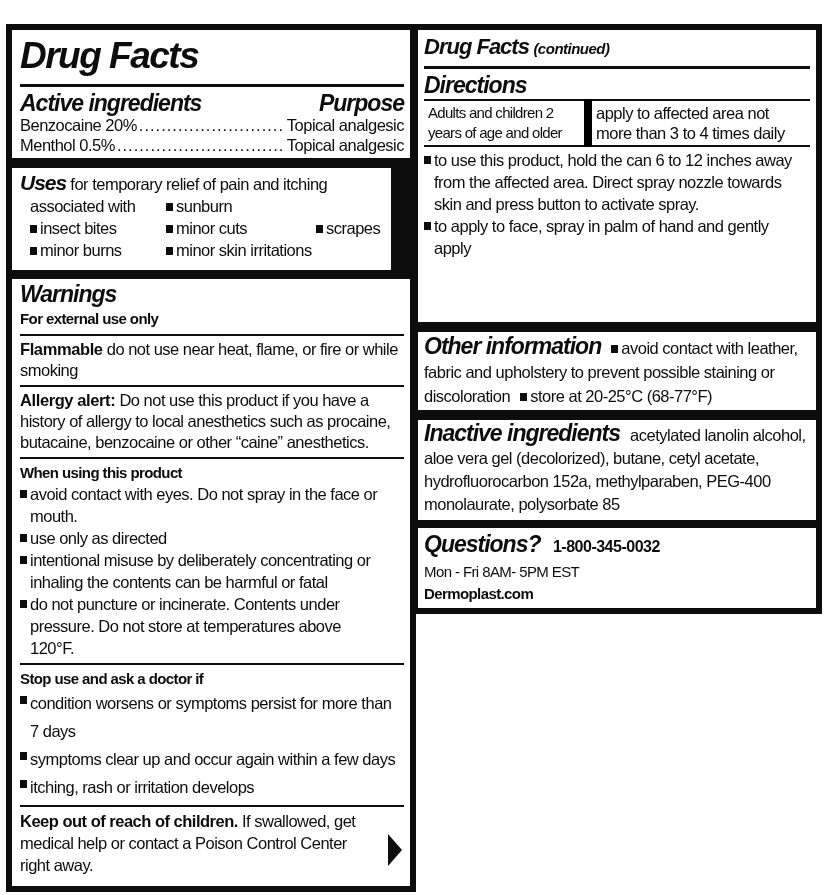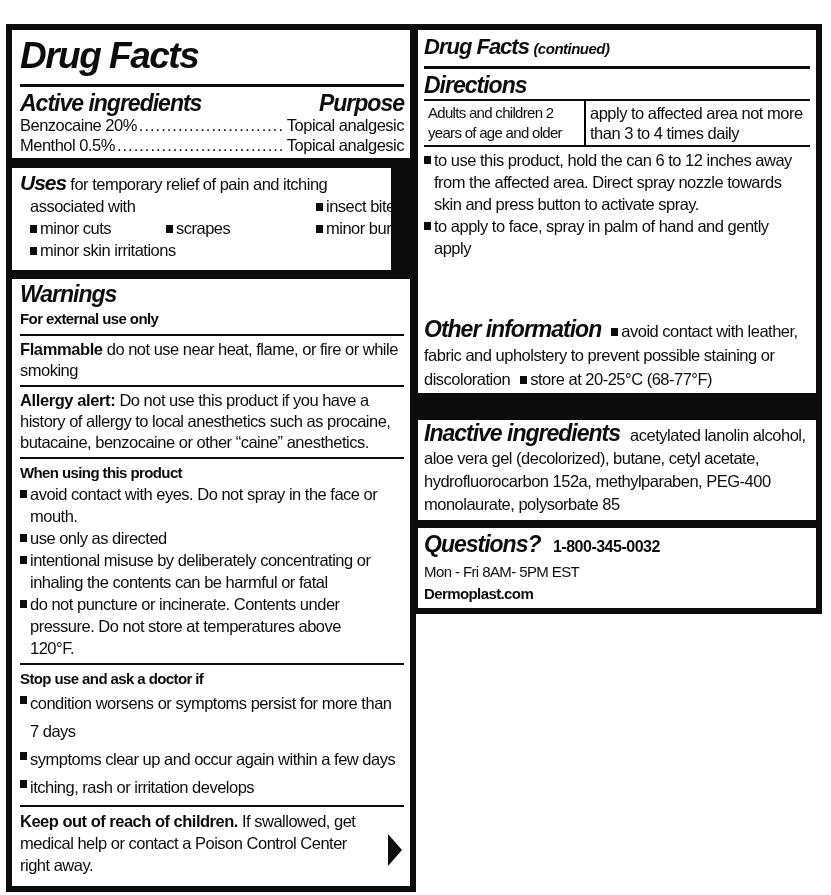--- a/index.html
+++ b/index.html
@@ -24,21 +24,21 @@
     .sq { display: inline-block; width: 7px; height: 8px; background: #0d0d0d; margin-right: 3px; vertical-align: 1px; }
 
     .row { display: flex; justify-content: space-between; align-items: flex-end; }
     .dots { flex: 1; overflow: hidden; white-space: nowrap; margin: 0 2px; }
     .dots::after { content: "....................................................................................................."; letter-spacing: 1px; }
     .li { position: relative; padding-left: 10px; }
     .li .sq { position: absolute; left: 0; top: 7px; margin: 0; }
 
     table.dir { border-collapse: collapse; width: 100%; }
     table.dir td { border-top: 2px solid #0d0d0d; padding: 2px 4px; vertical-align: middle; }
-    table.dir td.c1 { border-right: 2px solid #000000; width: 152px; font-size: 15px; line-height: 20px; letter-spacing: -0.7px; margin-left: 24px; }
+    table.dir td.c1 { border-right: 8px solid #000000; width: 152px; font-size: 15px; line-height: 20px; letter-spacing: -0.7px; margin-left: 24px; }
     table.dir td.c2 { font-size: 16.5px; line-height: 20px; letter-spacing: -0.5px; }
 
     .arrow { position: absolute; right: 8px; bottom: 20px; width: 0; height: 0;
              border-top: 16px solid transparent; border-bottom: 16px solid transparent; border-left: 14px solid #0d0d0d; }
   </style>
 </head>
 <body>
 
 <div class="frame-left"></div>
 <div class="frame-right"></div>
@@ -62,20 +62,21 @@
   </div>
 </div>
 
 <div class="panel" style="left:12px; top:168px; width:379px; height:102px; padding:4px 6px 0 8px;">
   <div class="body">
     <span class="title-md narrow">Uses</span>
     <span>for temporary relief of pain and itching</span>
   </div>
   <div class="body" style="display:grid; grid-template-columns: 136px 150px 100px; padding-left:10px; line-height:22px;">
     <span>associated with</span>
+    <span><i class="sq"></i><span>sunburn</span></span>
     <span></span>
     <span><i class="sq"></i><span>insect bites</span></span>
     <span><i class="sq"></i><span>minor cuts</span></span>
     <span><i class="sq"></i><span>scrapes</span></span>
     <span><i class="sq"></i><span>minor burns</span></span>
     <span style="grid-column: span 2;"><i class="sq"></i><span>minor skin irritations</span></span>
   </div>
 </div>
 
 <div class="panel" style="left:12px; top:279px; width:398px; height:607px; padding:2px 6px 0 8px;">
@@ -136,21 +137,21 @@
           <td colspan="2" style="padding:0;"></td>
         </tr>
   </tbody>
     </table>
   <div class="body" style="line-height:22px; margin-top:2px;">
     <div class="li"><i class="sq"></i><span>to use this product, hold the can 6 to 12 inches away from the affected area. Direct spray nozzle towards skin and press button to activate spray.</span></div>
     <div class="li" style="padding-right:40px;"><i class="sq"></i><span>to apply to face, spray in palm of hand and gently apply</span></div>
   </div>
 </div>
 
-<div class="panel" style="left:418px; top:315px; width:398px; height:78px; padding:2px 4px 0 6px;">
+<div class="panel" style="left:418px; top:332px; width:398px; height:78px; padding:2px 4px 0 6px;">
   <div class="body" style="line-height:24px;">
     <span class="title-md narrow" style="font-size:23px;">Other information</span>
     <i class="sq" style="margin-left:6px;"></i><span>avoid contact with leather, fabric and upholstery to prevent possible staining or discoloration</span>
     <i class="sq" style="margin-left:6px;"></i><span>store at 20-25°C (68-77°F)</span>
   </div>
 </div>
 
 <div class="panel" style="left:418px; top:420px; width:398px; height:100px; padding:2px 4px 0 6px;">
   <div class="body" style="line-height:23px;">
     <span class="title-md narrow" style="font-size:23px;">Inactive ingredients</span>

